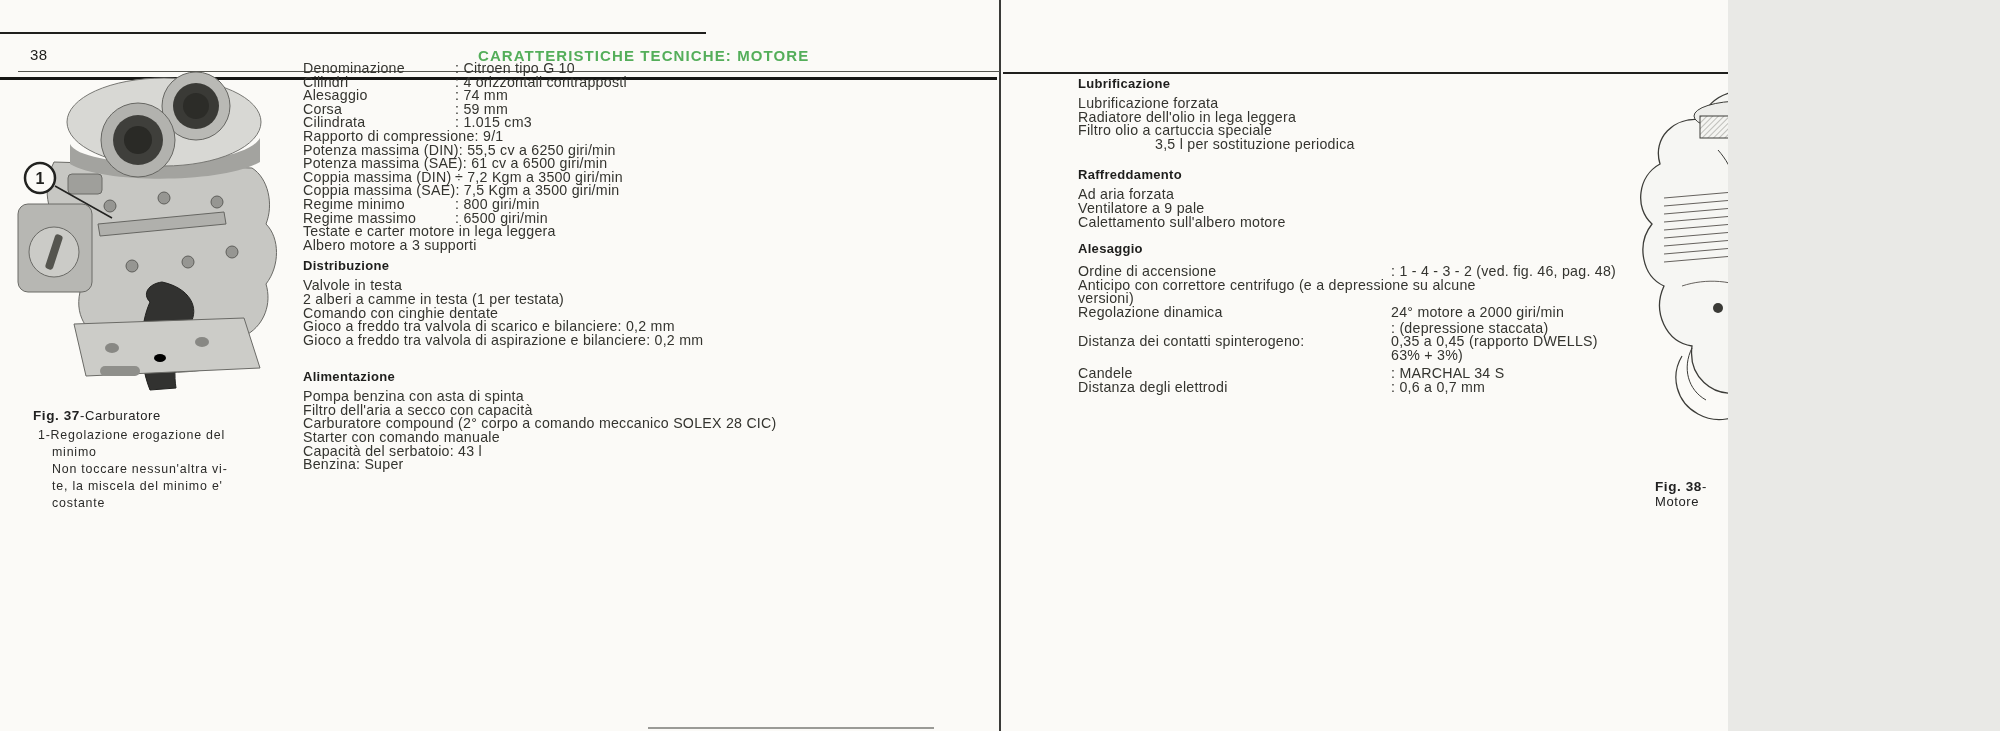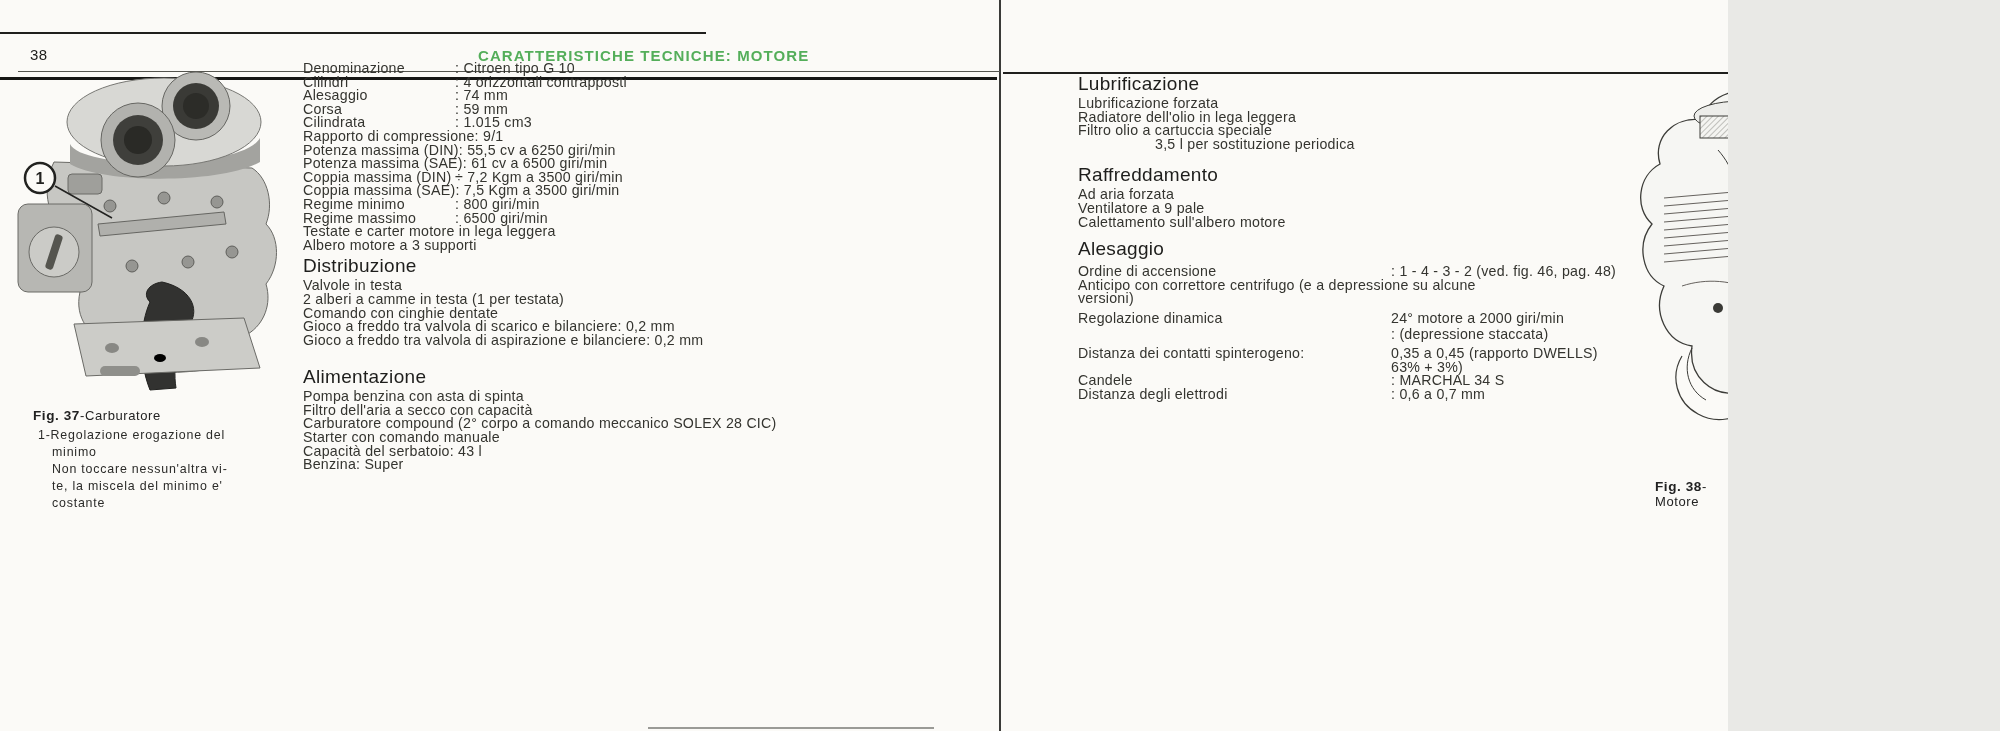--- a/index.html
+++ b/index.html
@@ -17,26 +17,26 @@
   .pn{top:46px;font-size:15px;letter-spacing:.5px;color:#1d1d1b;}
   .pn-left{left:30px;}
   .pn-right{left:1940px;}
   .gtitle{left:478px;top:47px;font-size:15px;font-weight:bold;letter-spacing:1.1px;color:#54ae5a;}
   
   .col-left{left:303px;top:62px;width:700px;}
   .col-right{left:1078px;top:76px;width:620px;}
   .row,.line{display:flex;white-space:nowrap;font-size:14.2px;line-height:13.6px;letter-spacing:.25px;color:#34342f;}
   .row .l{flex:0 0 152px;}
   .arow .l{flex:0 0 313px;}
-  .h{font-weight:normal;font-size:19px;line-height:15px;margin:6px 0;letter-spacing:.3px;color:#1e1e1c;}
+  .h{font-weight:bold;font-size:13px;line-height:15px;margin:6px 0;letter-spacing:.3px;color:#1e1e1c;}
   .h-raff{margin-top:16px;}
   .h-acc{margin-top:12px;margin-bottom:9px;}
   .indent77{padding-left:77px;}
-  .g6{margin-top:6px;}
-  .g5{}
+  .g6{}
+  .g5{margin-top:5px;}
   .g2{margin-top:2px;}
   
   .figcap-line1{font-size:13px;letter-spacing:.6px;color:#222;}
   .figcap-line1 .b{font-weight:bold;font-size:13.5px;}
   .caplines{font-size:12.4px;letter-spacing:.8px;line-height:17px;color:#2b2b29;}
   .caplines div:not(:first-child){padding-left:14px;}
   .cap37-1{left:33px;top:408px;}
   .cap37-lines{left:38px;top:427px;}
   .cap38{left:1655px;top:479px;}
   

